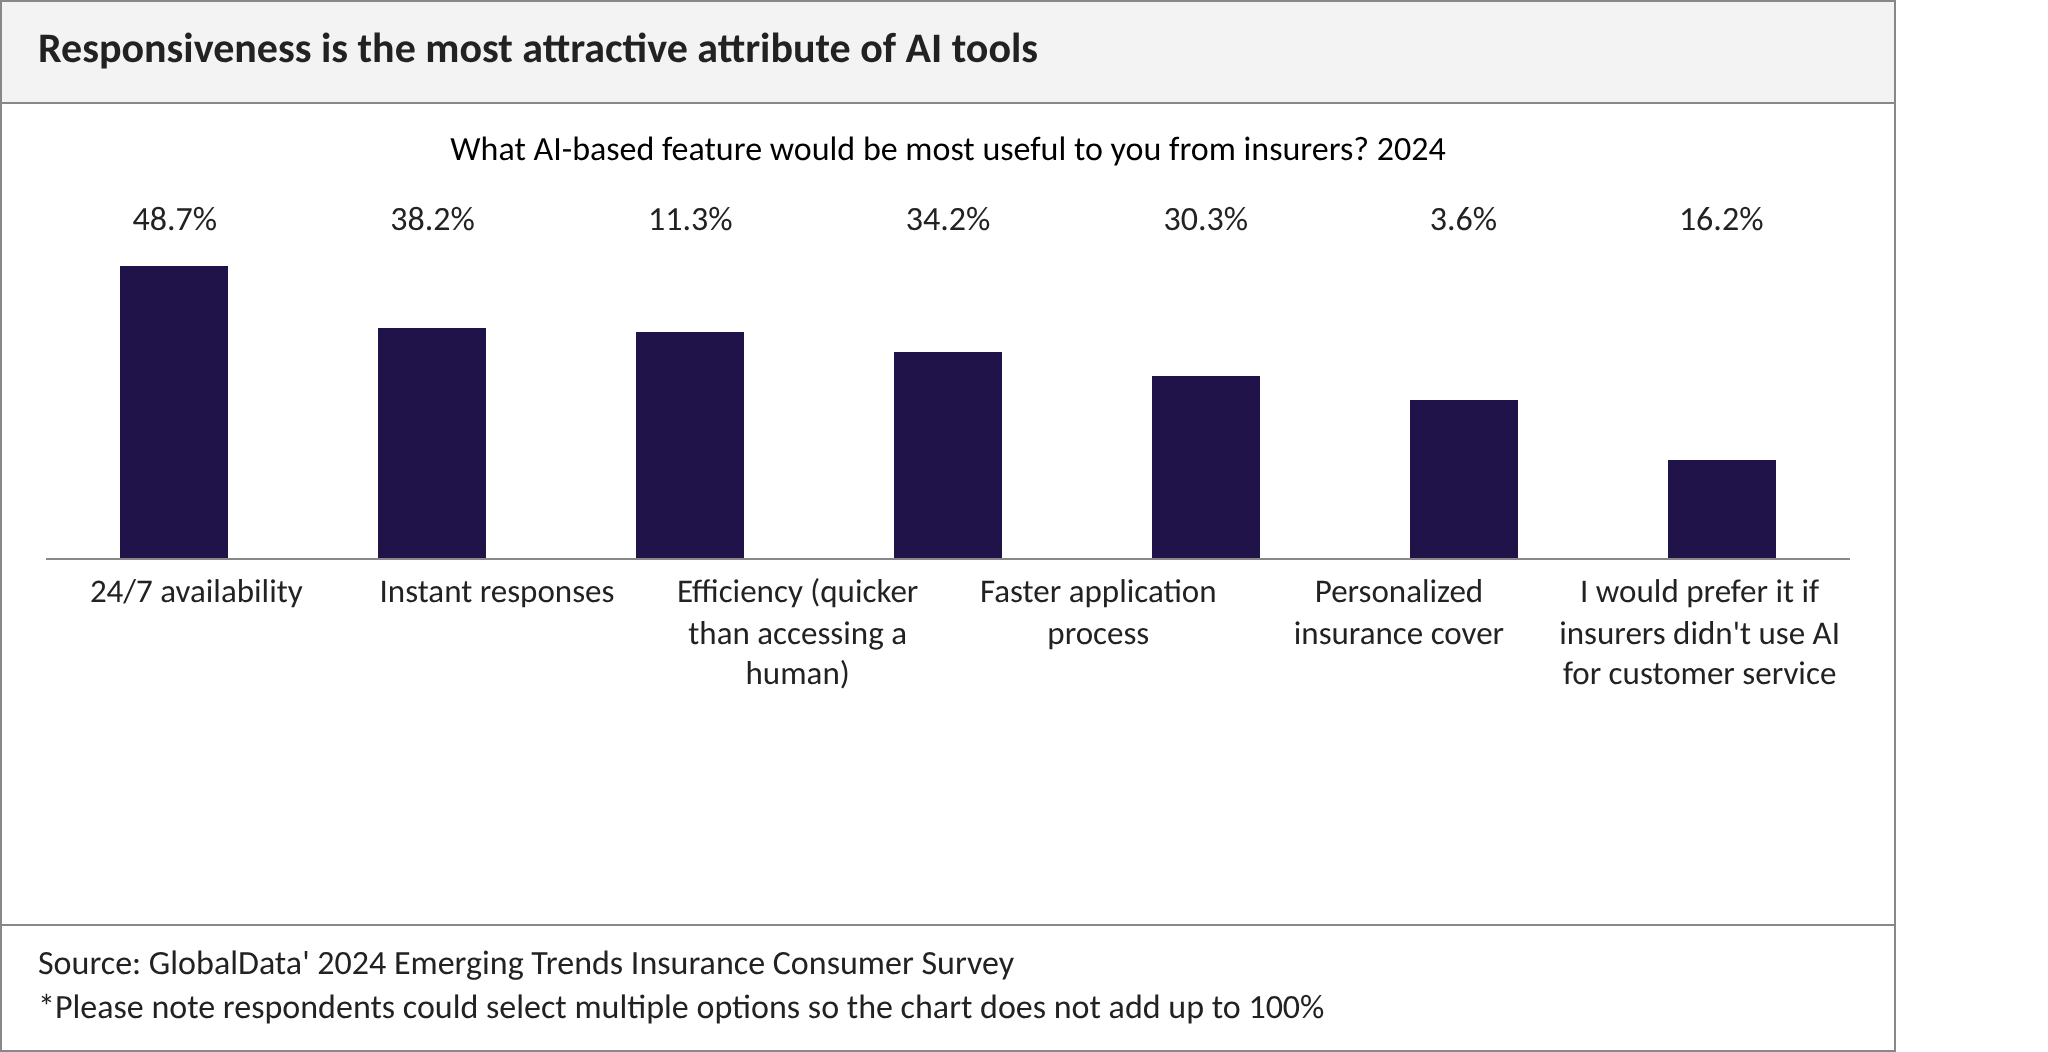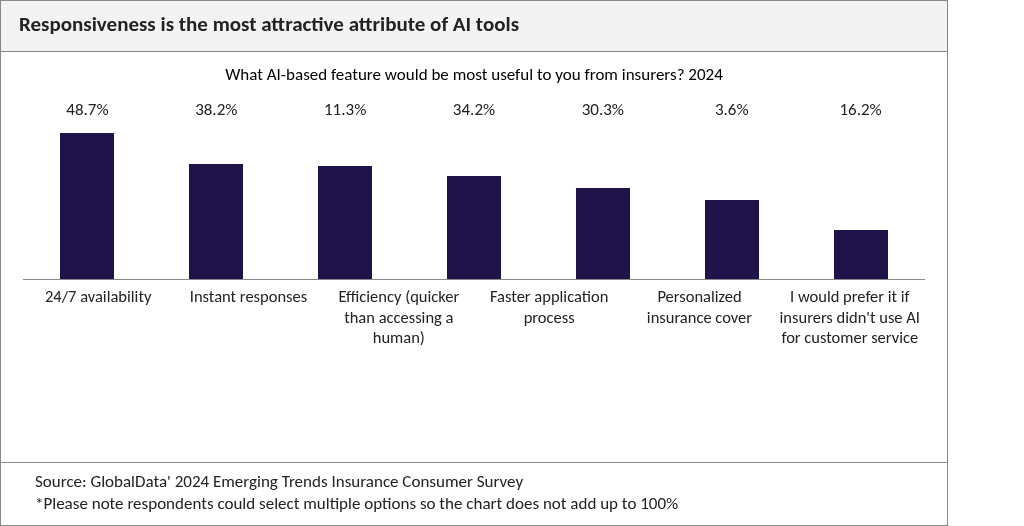--- a/index.html
+++ b/index.html
@@ -89,21 +89,21 @@
     line-height: 1.25;
     padding: 0 2px;
     min-height: 90px;
   }
   .footer {
     border-top: 1px solid #888;
     padding: 8px 18px 10px 18px;
     font-size: 17px;
     color: #222;
   }
-  .footer > div { line-height: 1.3; margin-left: 16px; }
+  .footer > div { line-height: 1.3; }
 </style>
 </head>
 <body>
 
 <div class="frame">
 
   <div class="header">
     <div class="title">Responsiveness is the most attractive attribute of AI tools</div>
   </div>
 

